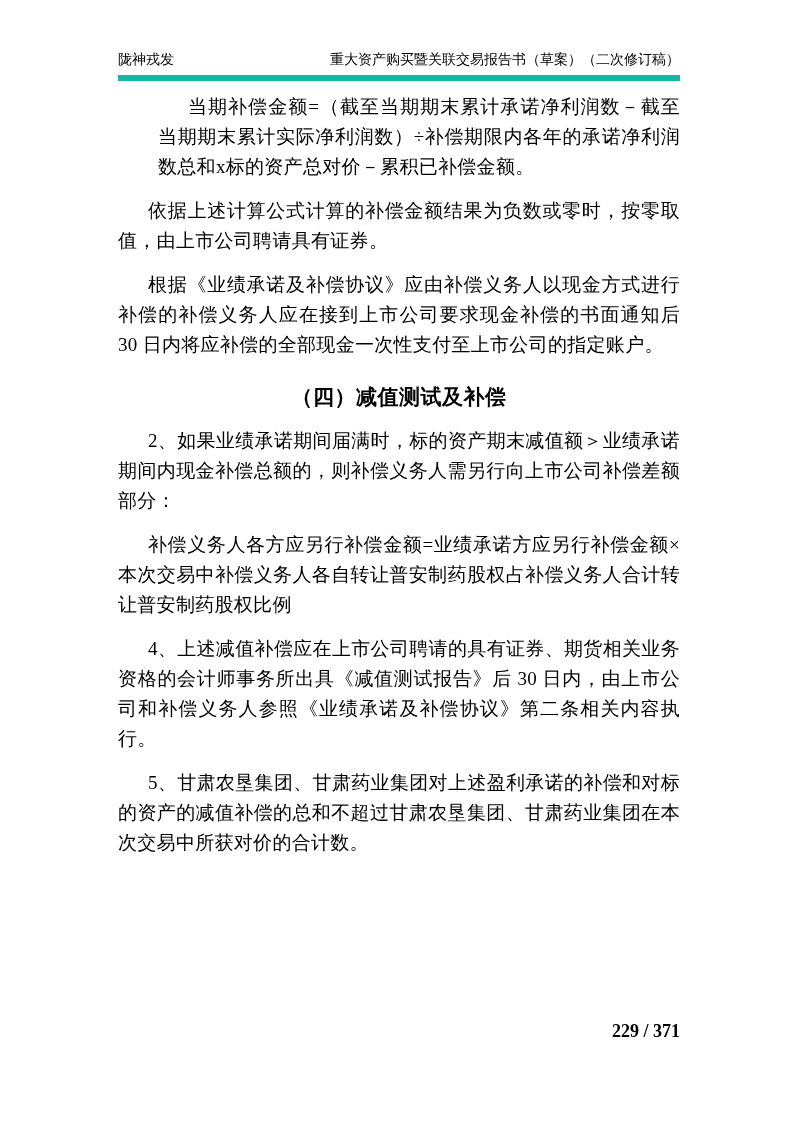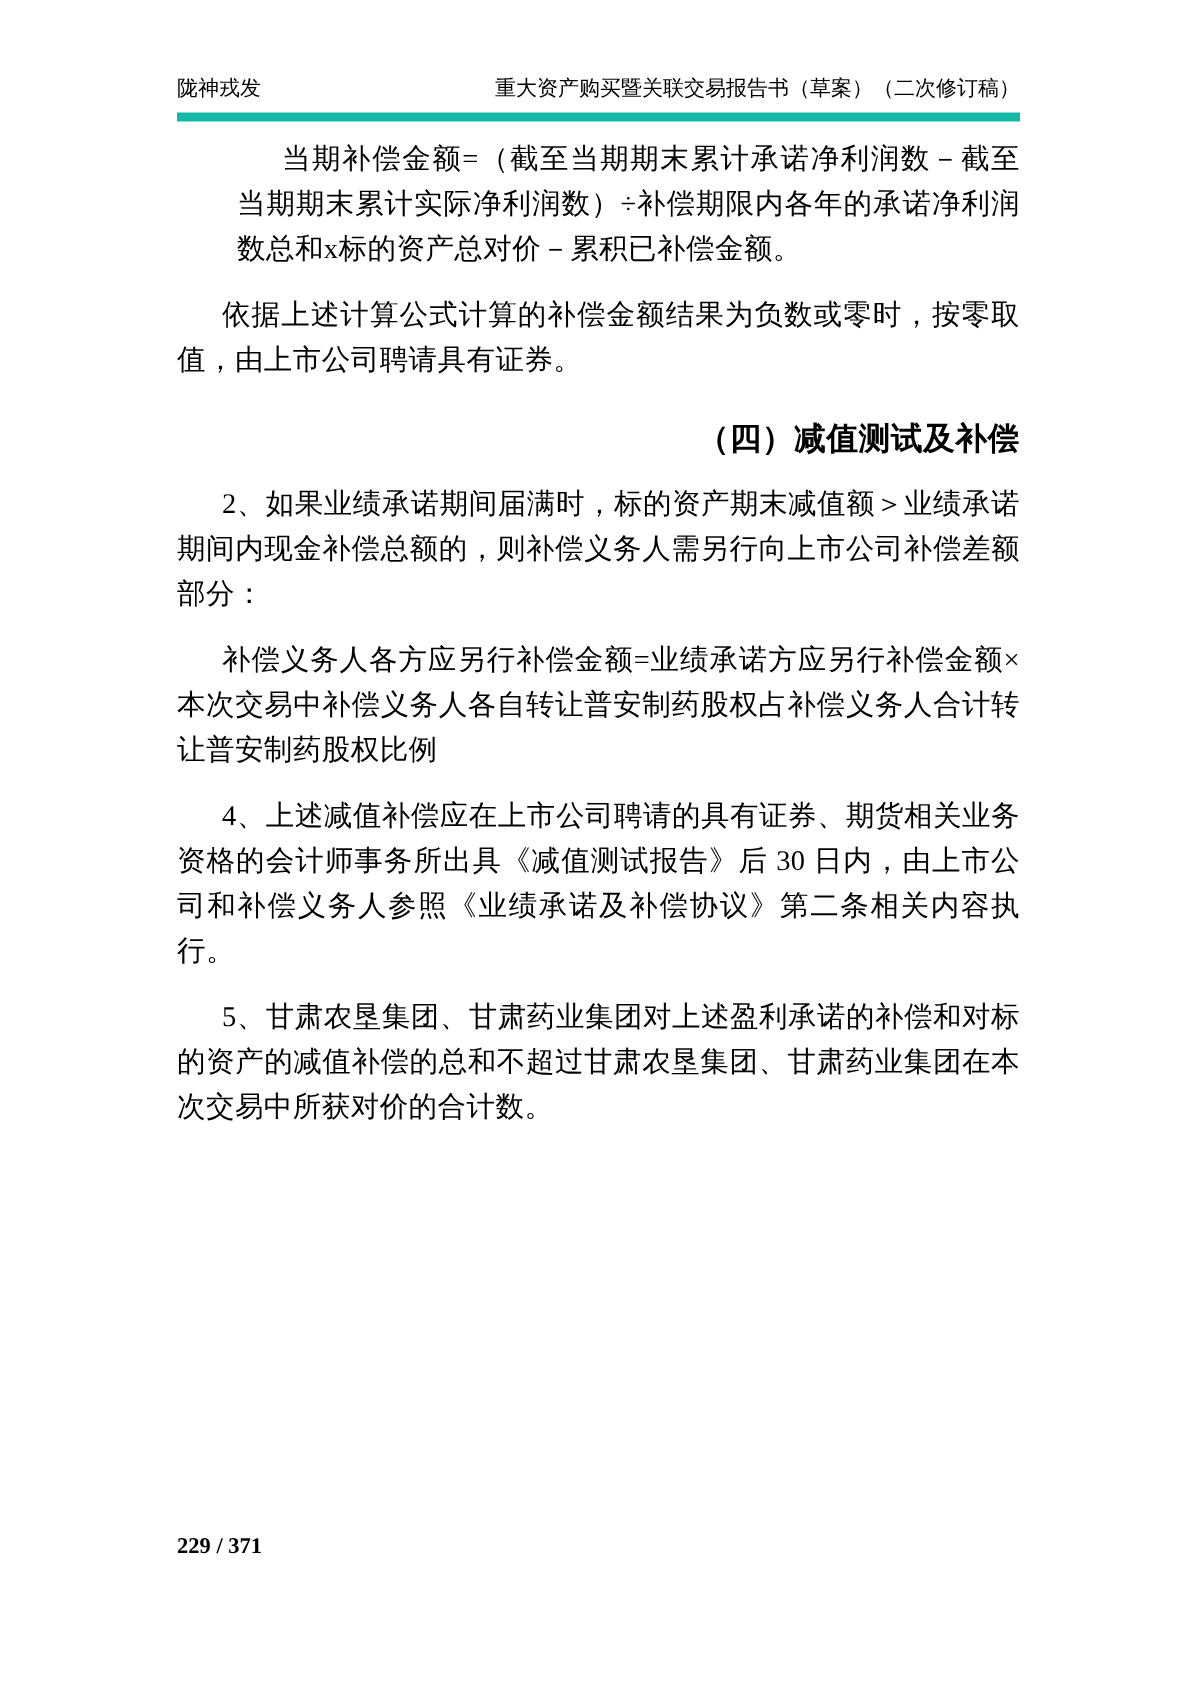--- a/index.html
+++ b/index.html
@@ -47,47 +47,48 @@
     text-indent: 30px;
     letter-spacing: 0.3px;
   }
   .para:first-child { margin-top: 0; margin-left: 40px; }
   .heading {
     margin: 22px 0 8px 0;
     font-family: "Liberation Sans", "DejaVu Sans", sans-serif;
     font-weight: 700;
     font-size: 21px;
     line-height: 30px;
-    text-align: right;
+    text-align: center;
     letter-spacing: 0.5px;
   }
   .footer {
     position: absolute;
     top: 1022px;
     left: 118px;
     width: 562px;
-    text-align: left;
-    font-size: 15px;
+    text-align: right;
+    font-size: 18px;
     font-weight: 700;
     line-height: 18px;
   }
 </style>
 </head>
 <body>
 
 <div class="page">
 
   <div class="header">
     <span class="h-left">陇神戎发</span>
     <span class="h-right">重大资产购买暨关联交易报告书（草案）（二次修订稿）</span>
   </div>
 
   <div class="content">
     <p class="para">当期补偿金额=（截至当期期末累计承诺净利润数－截至当期期末累计实际净利润数）÷补偿期限内各年的承诺净利润数总和x标的资产总对价－累积已补偿金额。</p>
     <p class="para">依据上述计算公式计算的补偿金额结果为负数或零时，按零取值，由上市公司聘请具有证券。</p>
+    <p class="para">根据《业绩承诺及补偿协议》应由补偿义务人以现金方式进行补偿的补偿义务人应在接到上市公司要求现金补偿的书面通知后 30 日内将应补偿的全部现金一次性支付至上市公司的指定账户。</p>
     <h2 class="heading">（四）减值测试及补偿</h2>
     <p class="para">2、如果业绩承诺期间届满时，标的资产期末减值额＞业绩承诺期间内现金补偿总额的，则补偿义务人需另行向上市公司补偿差额部分：</p>
     <p class="para">补偿义务人各方应另行补偿金额=业绩承诺方应另行补偿金额×本次交易中补偿义务人各自转让普安制药股权占补偿义务人合计转让普安制药股权比例</p>
     <p class="para">4、上述减值补偿应在上市公司聘请的具有证券、期货相关业务资格的会计师事务所出具《减值测试报告》后 30 日内，由上市公司和补偿义务人参照《业绩承诺及补偿协议》第二条相关内容执行。</p>
     <p class="para">5、甘肃农垦集团、甘肃药业集团对上述盈利承诺的补偿和对标的资产的减值补偿的总和不超过甘肃农垦集团、甘肃药业集团在本次交易中所获对价的合计数。</p>
 
   </div>
 
   <div class="footer">
     <span>229 / 371</span>

